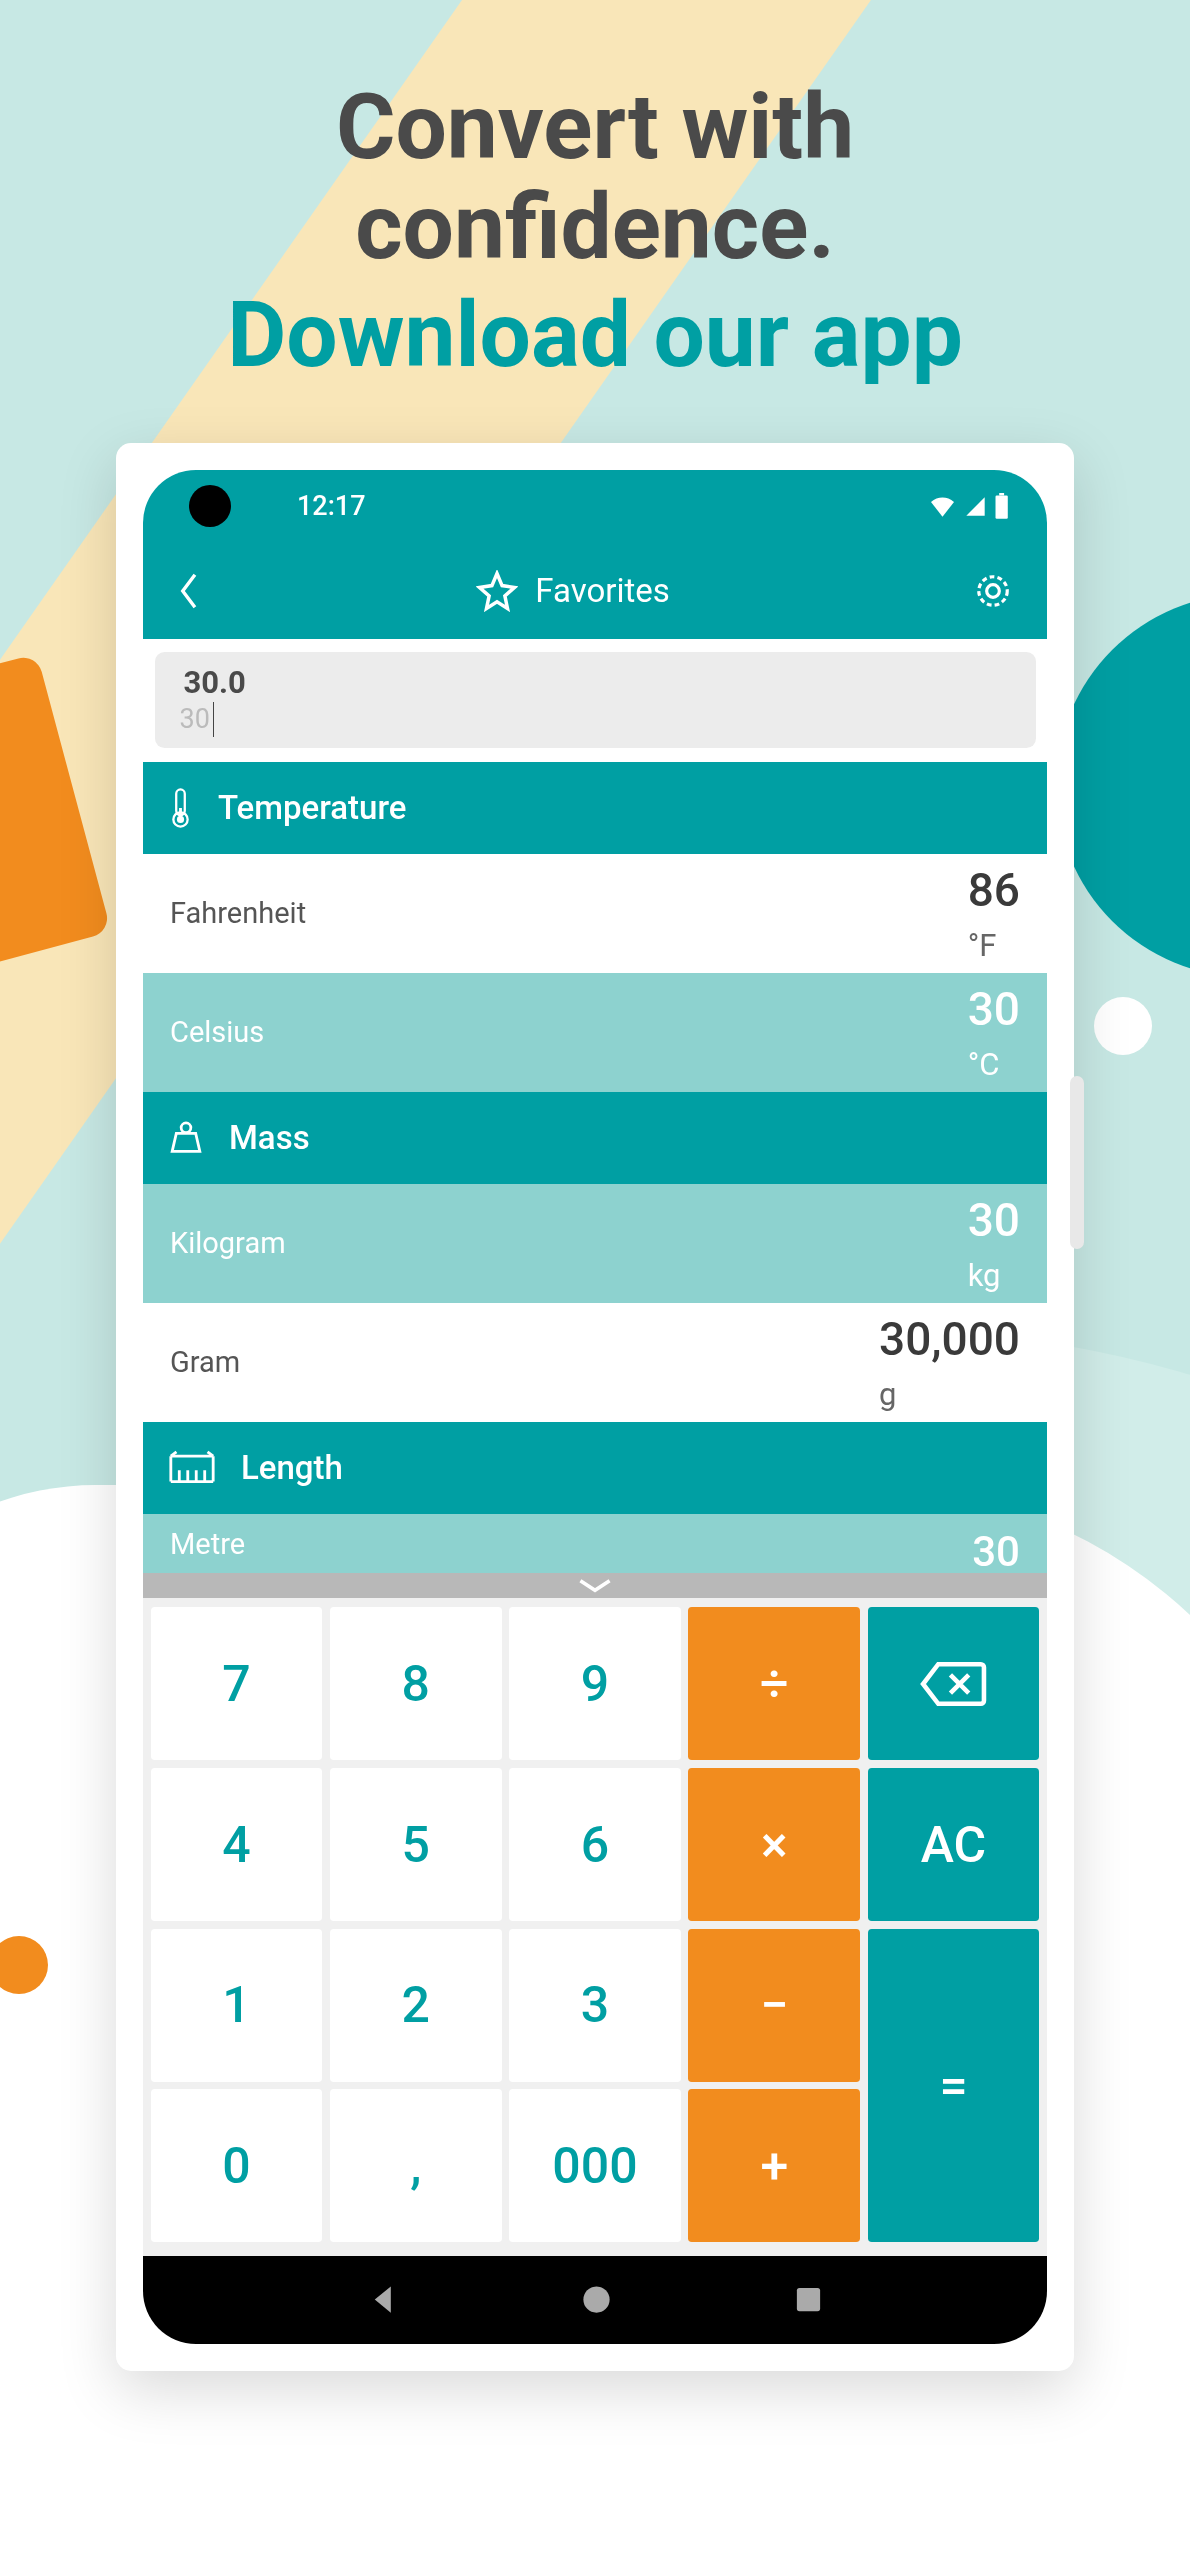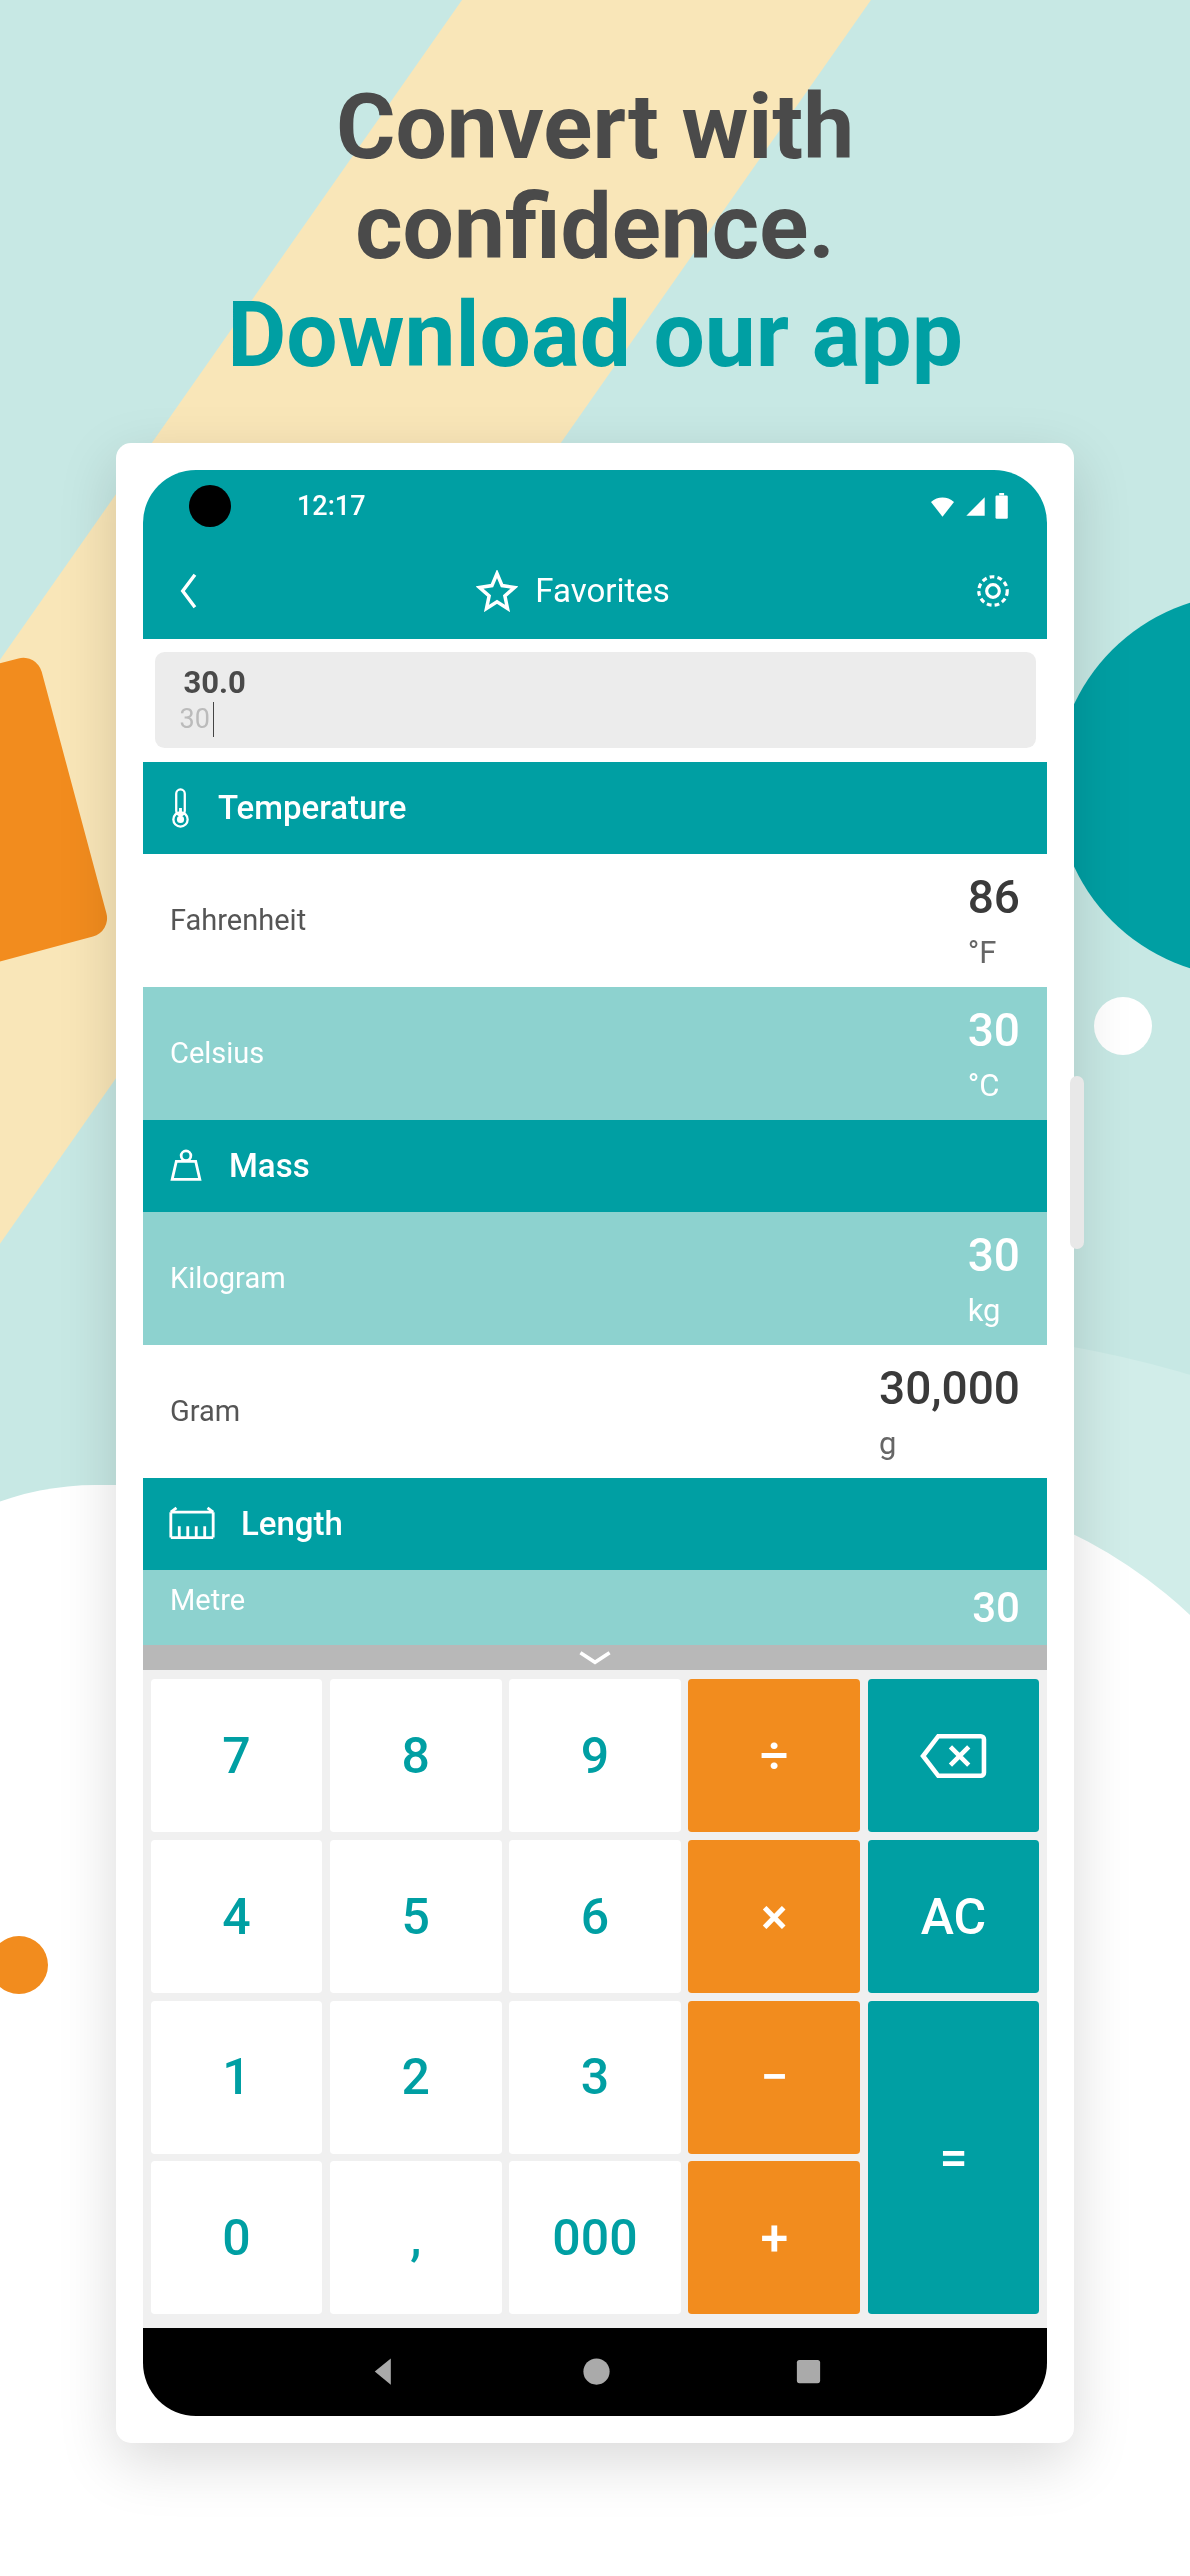--- a/index.html
+++ b/index.html
@@ -224,38 +224,38 @@
       color: #fff;
       height: 92px;
       display: flex;
       align-items: center;
       padding: 0 25px;
       gap: 25px;
       font-size: 33px;
       font-weight: 500;
     }
     .row {
-      height: 133px;
+      height: 119px;
       display: flex;
       justify-content: space-between;
       align-items: center;
       padding: 0 27px;
     }
     .row-white { background: #fff; }
     .row-teal { background: #8dd2cf; color: #fff; gap: 32px; }
     .row-label { font-size: 29px; color: #555; }
     .row-teal .row-label { color: #fff; }
     .row-value-group { display: flex; align-items: baseline; gap: 9.6px; flex-direction: column; }
     .row-value { font-size: 46px; font-weight: 500; }
     .row-white .row-value { color: #3a3a3a; }
     .row-unit { font-size: 31px; }
     .row-white .row-unit { color: #666; }
     
     .partial-row {
-      height: 75px;
+      height: 59px;
       display: flex;
       justify-content: space-between;
       align-items: flex-start;
       padding: 13.4px 27px 0;
       background: #8dd2cf;
       color: #fff;
       position: relative;
       overflow: hidden;
     }
     .partial-label { font-size: 29px; }

